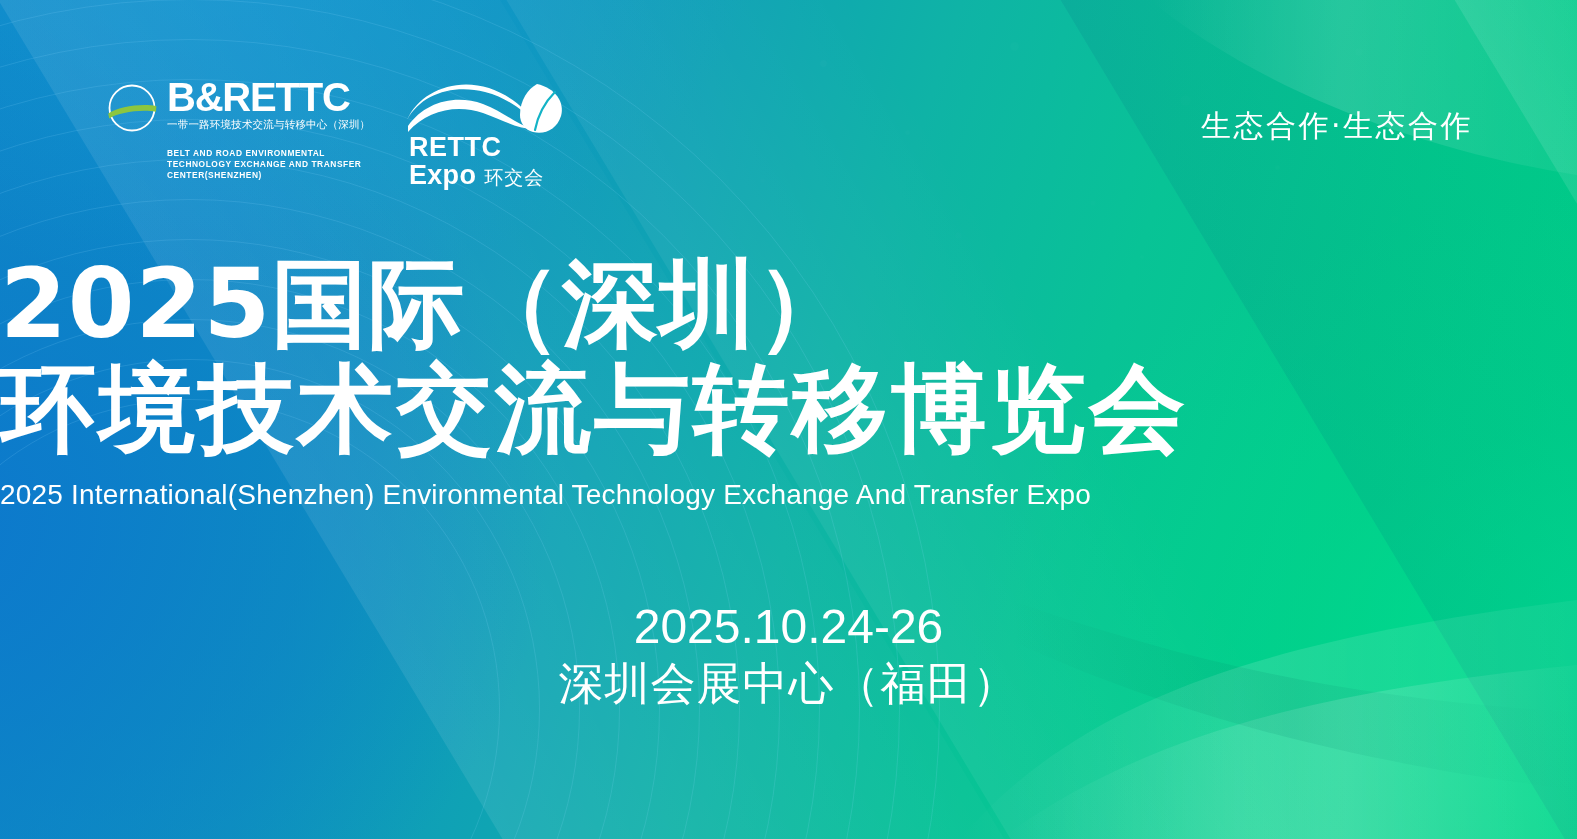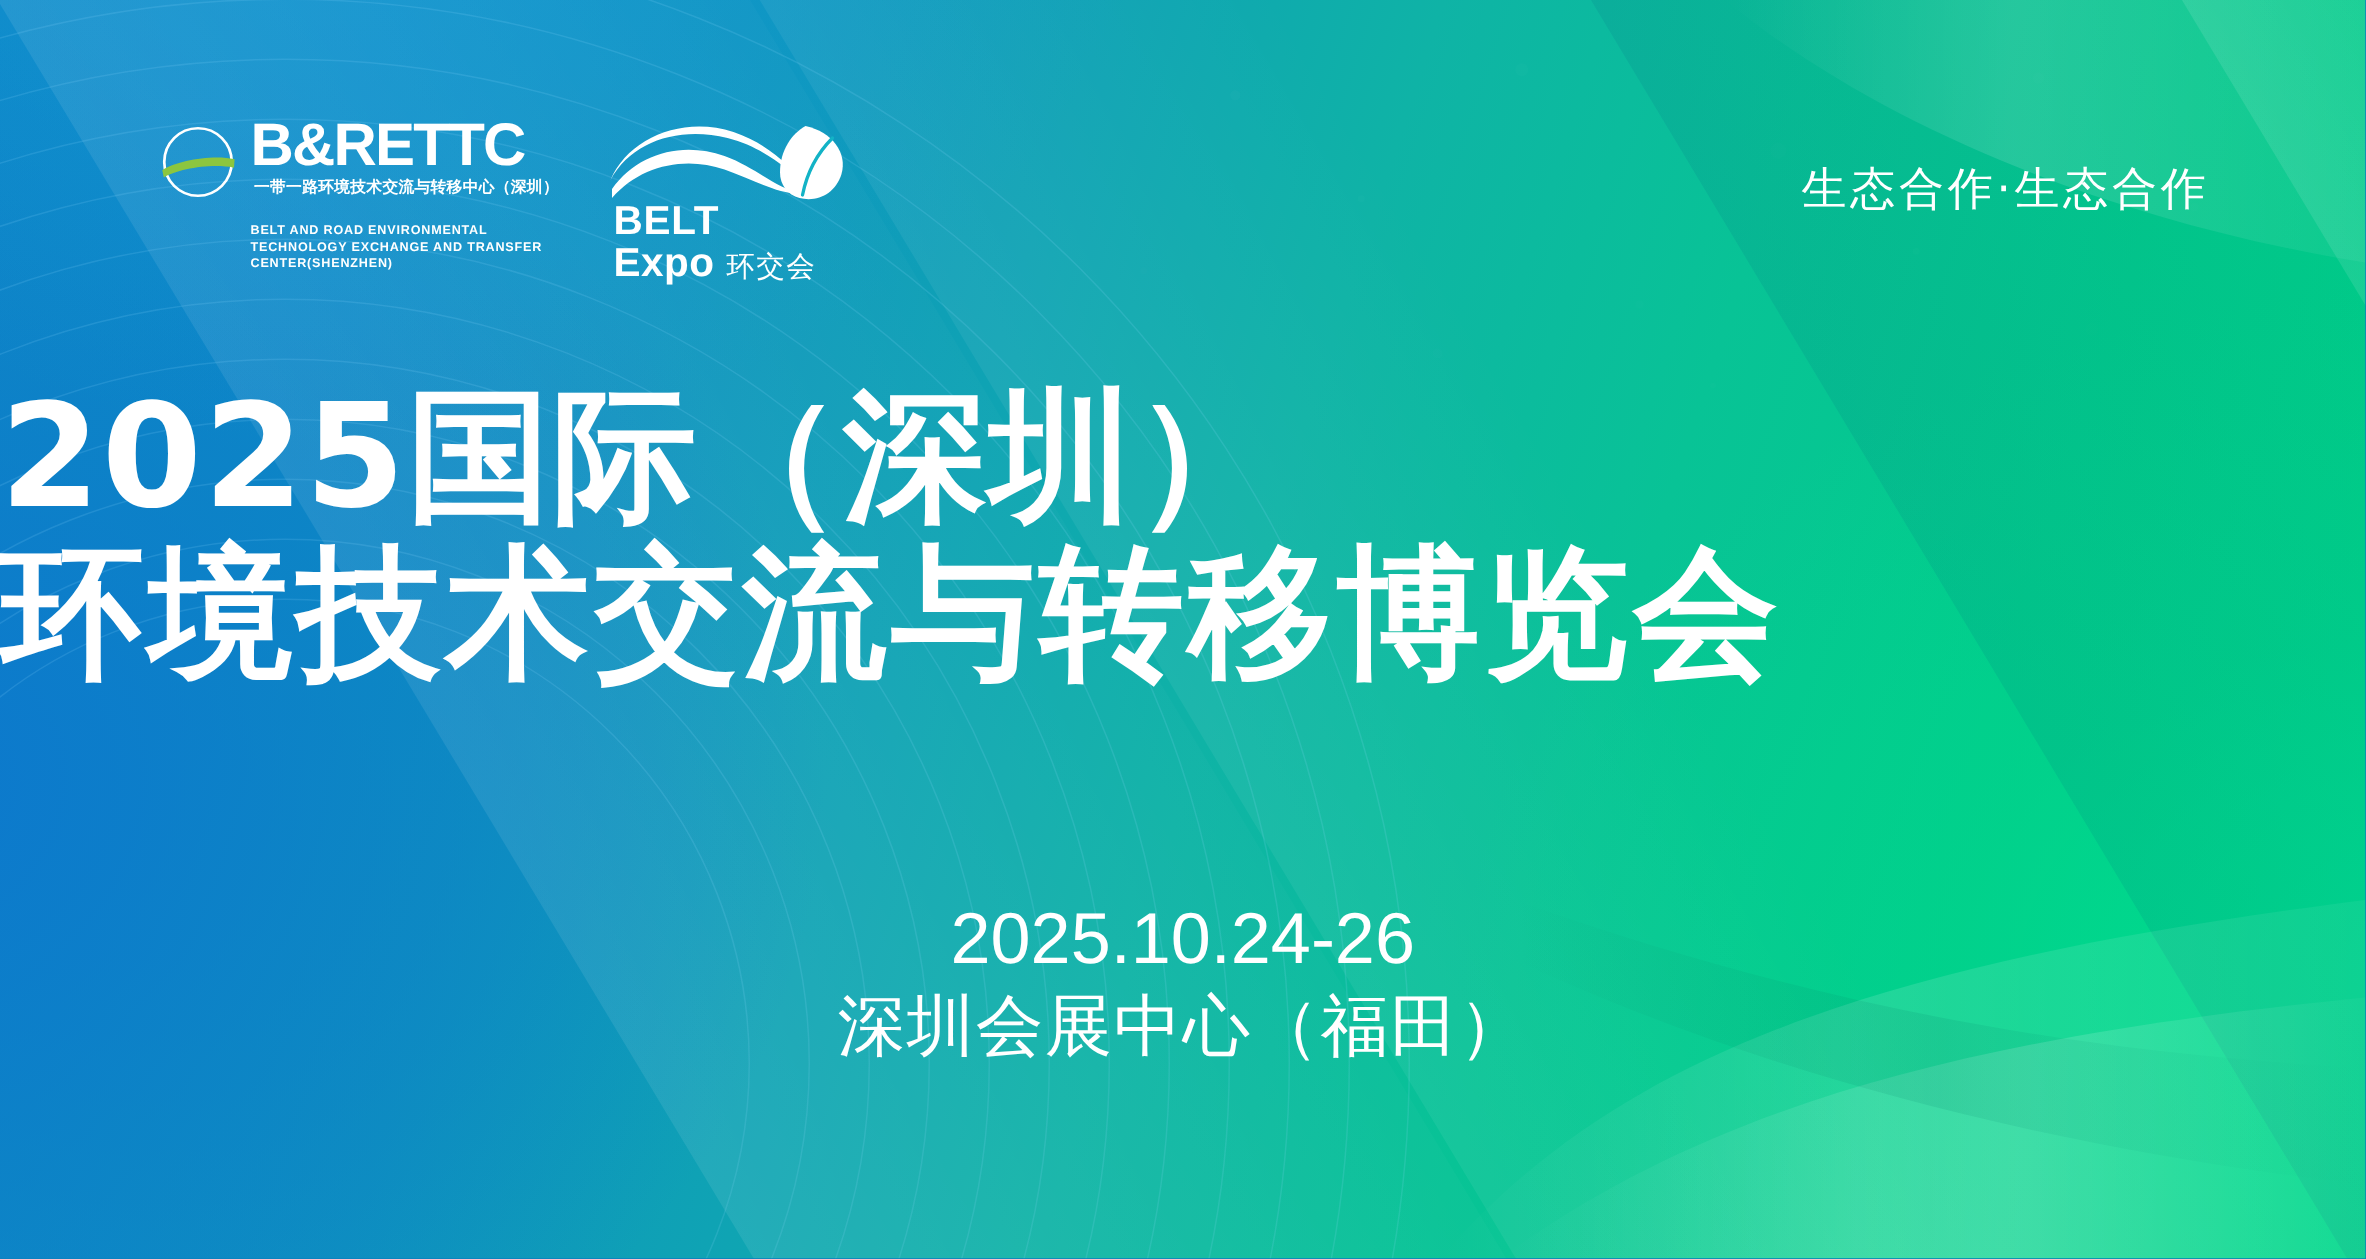--- a/index.html
+++ b/index.html
@@ -146,23 +146,23 @@
     letter-spacing:-1.2px;
     line-height:.96;
     white-space:nowrap;
     font-family:"Liberation Sans","DejaVu Sans",sans-serif;
   }
   .brettc-cn{
     margin-top:2px;
     font-size:10.5px;
     color:#ffffff;
     letter-spacing:.2px;
-    font-weight:700;
-    white-space:nowrap;
-    text-align:center;
+    font-weight:400;
+    white-space:nowrap;
+    text-align:left;
     font-family:"DejaVu Sans","Liberation Sans",sans-serif;
   }
   .brettc-en{
     margin-top:16px;
     font-size:8.4px;
     line-height:1.30;
     color:#ffffff;
     font-weight:700;
     letter-spacing:.55px;
     max-width:208px;
@@ -357,35 +357,36 @@
         <svg class="iete-mark" viewBox="0 0 162 62">
 
           <path d="M2,38 C16,12 48,2 80,10 C104,16 118,30 132,40 C122,30 108,14 84,6 C50,-5 14,10 2,38 Z" fill="#ffffff"></path>
 
           <path d="M3,44 C20,20 50,12 78,22 C100,30 112,44 130,47 C114,48 98,38 78,31 C52,22 22,28 3,50 Z" fill="#ffffff"></path>
 
           <path d="M132,2 C150,6 160,20 156,34 C152,47 140,53 128,50 C120,48 115,41 115,33 C115,18 123,7 132,2 Z" fill="#ffffff"></path>
           <path d="M150,10 C140,20 133,33 130,48" fill="none" stroke="#13b3c6" stroke-width="2.2" stroke-linecap="round"></path>
         </svg>
         <div class="iete-ab">
-          <div class="iete-line1">BELT</div>
+          <div class="iete-line1">RETTC</div>
           <div class="iete-line2">
             <span class="iete-expo">Expo</span>
             <span class="iete-cn">环交会</span>
           </div>
         </div>
       </div>
     </div>
 
     <div class="slogan">生态合作·生态合作</div>
   </div>
 
   <div class="main">
     <div class="title-1">2025国际（深圳）</div>
     <div class="title-2">环境技术交流与转移博览会</div>
+    <div class="subtitle-en">2025 International(Shenzhen) Environmental Technology Exchange And Transfer Expo</div>
   </div>
 
   <div class="meta">
     <div class="meta-date">2025.10.24-26</div>
     <div class="meta-venue">深圳会展中心（福田）</div>
   </div>
 
 </div>
 
 </body></html>

